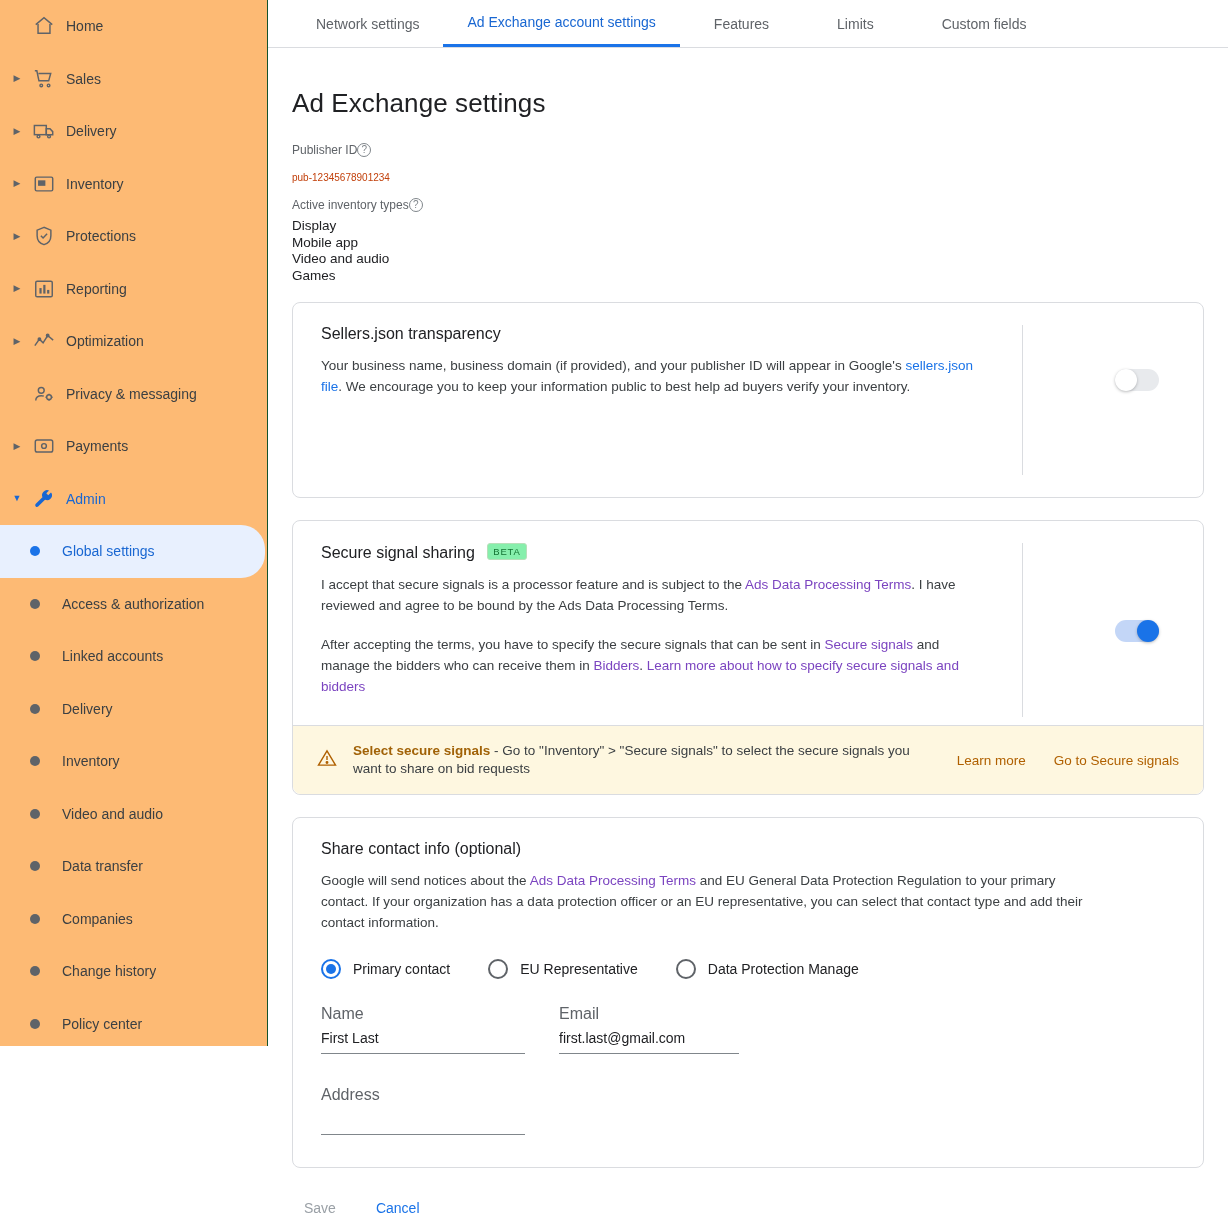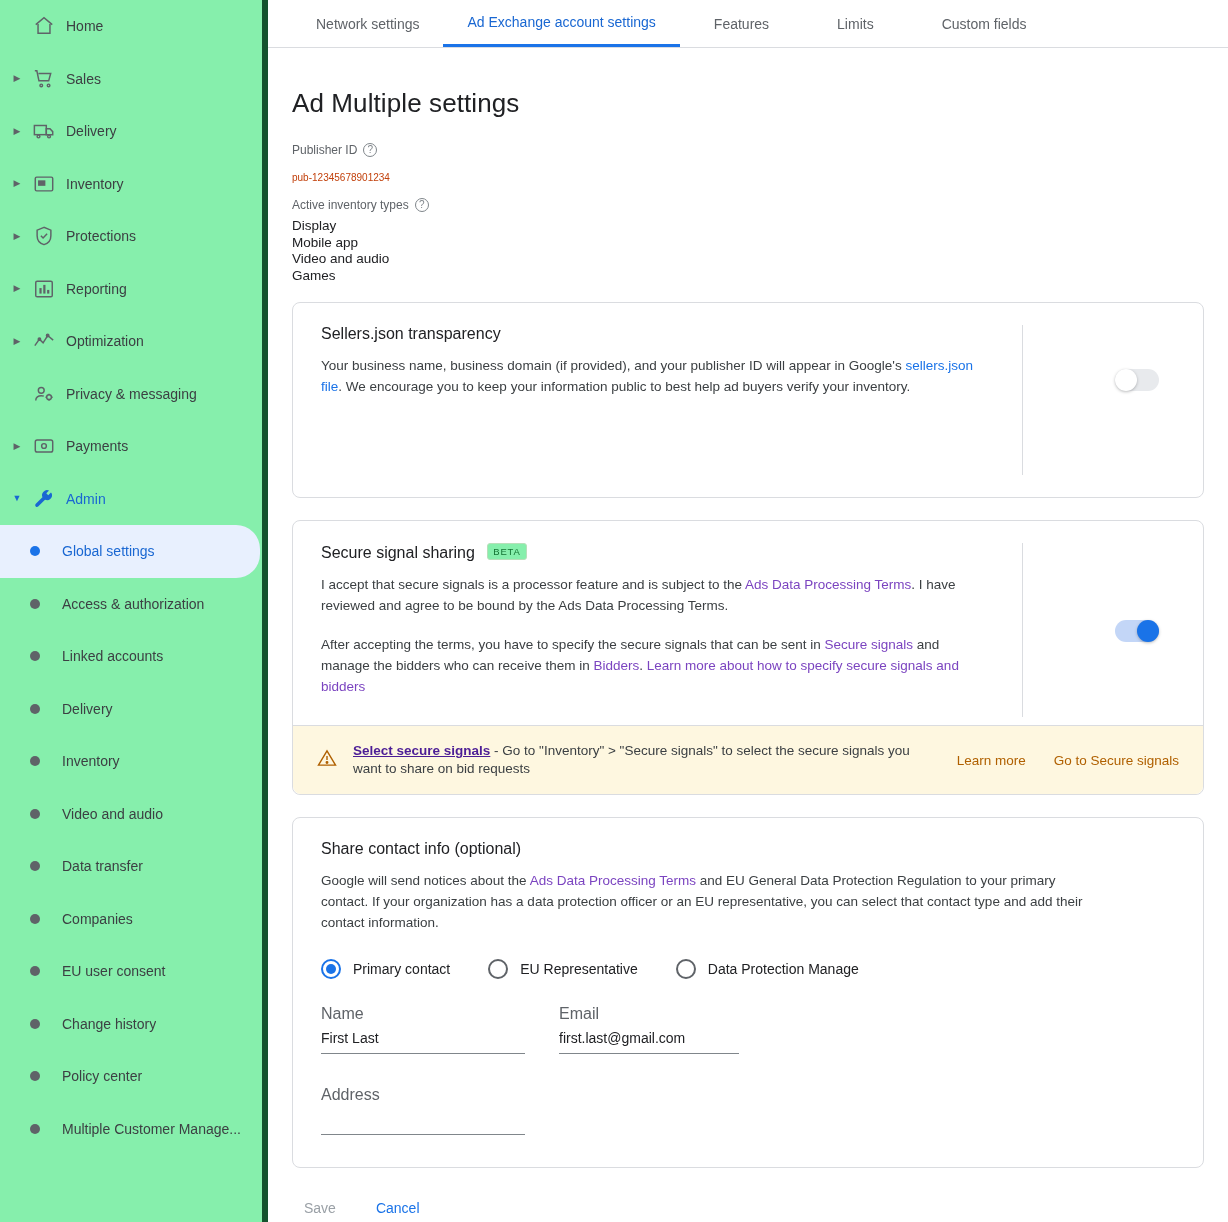--- a/index.html
+++ b/index.html
@@ -9,26 +9,26 @@
     background: #ffffff;
     font-family: "Liberation Sans", sans-serif;
     color: #202124;
     overflow: hidden;
   }
   .app { display: flex; width: 1228px; height: 1222px; }
 
   
   .sidebar {
     width: 268px;
-    height: 1222px;
-    background: #86efac;
+    height: 1046px;
+    background: #fdba74;
     overflow: hidden;
     position: relative;
     flex: 0 0 268px;
-    border-right: 6px solid #14532d;
+    border-right: 1px solid #14532d;
   }
   .nav-item {
     display: flex;
     align-items: center;
     height: 52.5px;
     padding-left: 8px;
     font-size: 14px;
     color: #3c4043;
     cursor: pointer;
     position: relative;
@@ -118,21 +118,20 @@
     font-weight: 400;
     color: #202124;
     margin: 40px 0 0 0;
     letter-spacing: 0.1px;
   }
   .field-label {
     font-size: 12px;
     color: #5f6368;
     display: flex;
     align-items: center;
-    gap: 6px;
     margin-top: 24px;
   }
   .help {
     display: inline-flex;
     width: 14px; height: 14px;
     border: 1px solid #80868b;
     border-radius: 50%;
     color: #80868b;
     font-size: 10px;
     line-height: 12px;
@@ -202,21 +201,21 @@
     background: #fef7e0;
     border-top: 1px solid #dadce0;
     display: flex;
     align-items: center;
     padding: 16px 24px;
     border-radius: 0 0 8px 8px;
     gap: 16px;
   }
   .warn .wico { color: #b06000; font-size: 18px; flex: 0 0 auto; }
   .warn .wtxt { font-size: 13.5px; color: #3c4043; line-height: 18px; flex: 1 1 auto; }
-  .warn .wtxt b { font-weight: 700; color: #4c1d95; text-decoration: underline; }
+  .warn .wtxt b { font-weight: 700; color: #a16207; }
   .warn .wlink {
     color: #b06000; font-size: 13.5px; cursor: pointer;
     white-space: nowrap; padding-left: 12px;
   }
 
   .radio-row { display: flex; align-items: center; gap: 0; margin-top: 26px; }
   .radio-opt { display: flex; align-items: center; cursor: pointer; margin-right: 38px; }
   .radio {
     width: 20px; height: 20px; border-radius: 50%;
     border: 2px solid #5f6368;
@@ -436,26 +435,20 @@
     <div class="sub-item">
       <span class="dot-wrap">
           <span class="dot"></span>
         </span>
       <span class="lbl">Companies</span>
     </div>
     <div class="sub-item">
       <span class="dot-wrap">
           <span class="dot"></span>
         </span>
-      <span class="lbl">EU user consent</span>
-    </div>
-    <div class="sub-item">
-      <span class="dot-wrap">
-          <span class="dot"></span>
-        </span>
       <span class="lbl">Change history</span>
     </div>
     <div class="sub-item">
       <span class="dot-wrap">
           <span class="dot"></span>
         </span>
       <span class="lbl">Policy center</span>
     </div>
     <div class="sub-item">
       <span class="dot-wrap">
@@ -481,21 +474,21 @@
       <div class="tab" style="padding:0 34px;">
         <span>Limits</span>
       </div>
       <div class="tab" style="padding:0 34px;">
         <span>Custom fields</span>
       </div>
     </div>
 
     <div class="content">
 
-      <h1 class="page-title">Ad Multiple settings</h1>
+      <h1 class="page-title">Ad Exchange settings</h1>
 
       <div class="field-label">
         <span>Publisher ID</span>
         <span class="help">?</span>
       </div>
       <div class="field-value">pub-12345678901234</div>
 
       <div class="field-label" style="margin-top:15px;">
         <span>Active inventory types</span>
         <span class="help">?</span>

